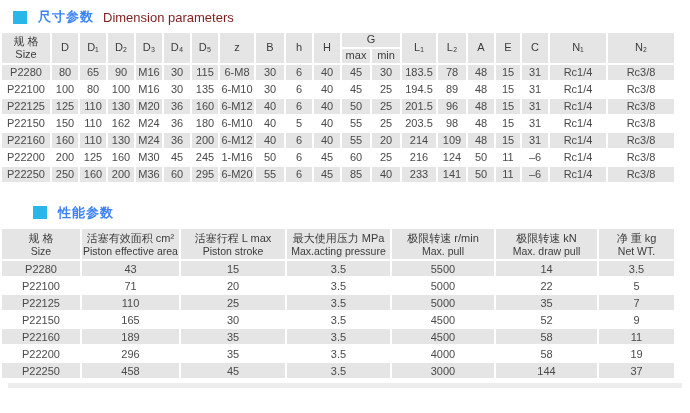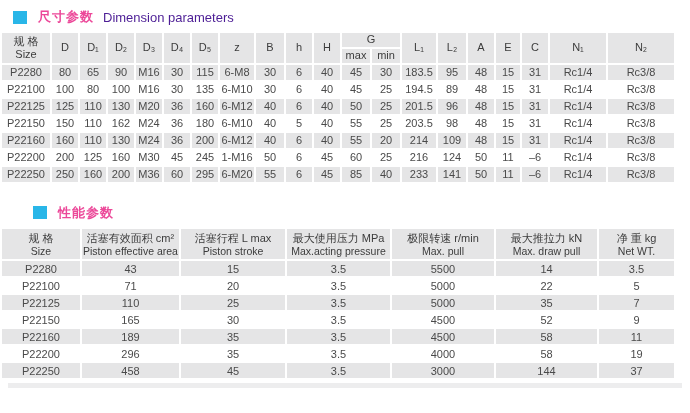--- a/index.html
+++ b/index.html
@@ -16,22 +16,22 @@
   .section-title {
     display: flex; align-items: center;
     margin: 8px 0 5px 13px;
   }
   .bullet {
     width: 14px; height: 13px;
     background: #29b6e8;
     margin-right: 11px;
     flex: 0 0 auto;
   }
-  .title-zh { font-size: 13px; font-weight: bold; color: #ec4899; letter-spacing: 1px; }
-  .title-en { font-size: 13px; color: #4c1d95; margin-left: 9px; }
+  .title-zh { font-size: 13px; font-weight: bold; color: #3b82f6; letter-spacing: 1px; }
+  .title-en { font-size: 13px; color: #7f1d1d; margin-left: 9px; }
 
   table.spec {
     table-layout: fixed;
     width: 674px;
     margin-left: 0;
     border-collapse: collapse;
   }
   table.spec th, table.spec td {
     border: 2px solid #ffffff;
     padding: 0 1px;
@@ -133,21 +133,21 @@
           <td>M16</td>
           <td>30</td>
           <td>115</td>
           <td>6-M8</td>
           <td>30</td>
           <td>6</td>
           <td>40</td>
           <td>45</td>
           <td>30</td>
           <td>183.5</td>
-          <td>95</td>
+          <td>78</td>
           <td>48</td>
           <td>15</td>
           <td>31</td>
           <td>Rc1/4</td>
           <td>Rc3/8</td>
         </tr>
         <tr class="plain">
           <td>P22100</td>
           <td>100</td>
           <td>80</td>
@@ -313,21 +313,21 @@
           </th>
           <th>
             <div class="hzh">最大使用压力 MPa</div>
             <div class="hen">Max.acting pressure</div>
           </th>
           <th>
             <div class="hzh">极限转速 r/min</div>
             <div class="hen">Max. pull</div>
           </th>
           <th>
-            <div class="hzh">最大推拉力 kN</div>
+            <div class="hzh">极限转速 kN</div>
             <div class="hen">Max. draw pull</div>
           </th>
           <th>
             <div class="hzh">净 重 kg</div>
             <div class="hen">Net WT.</div>
           </th>
         </tr>
     </thead>
     <tbody>
         <tr class="shaded">

